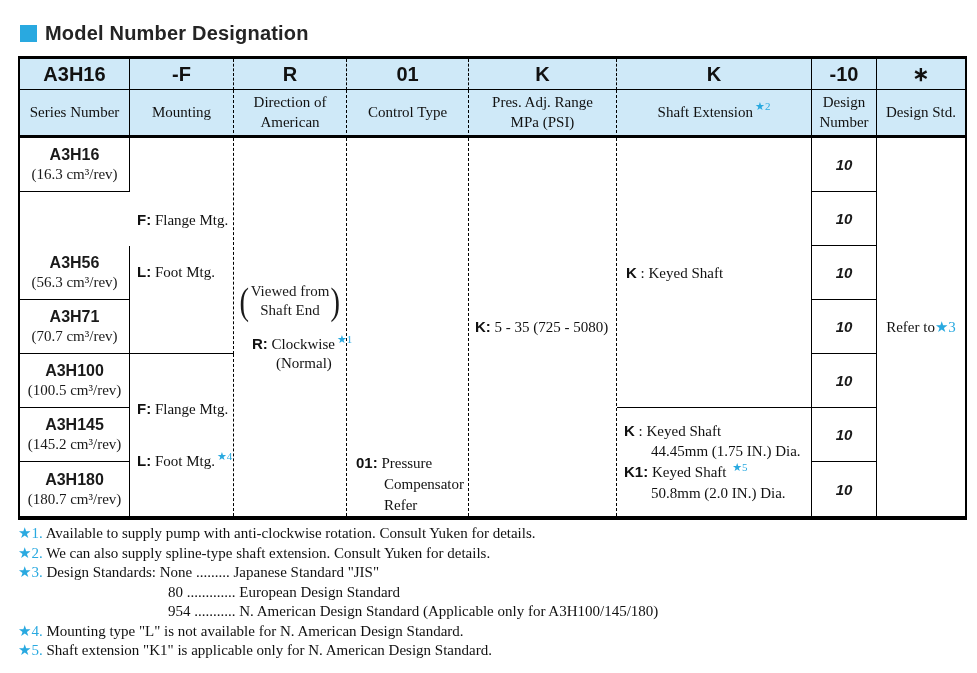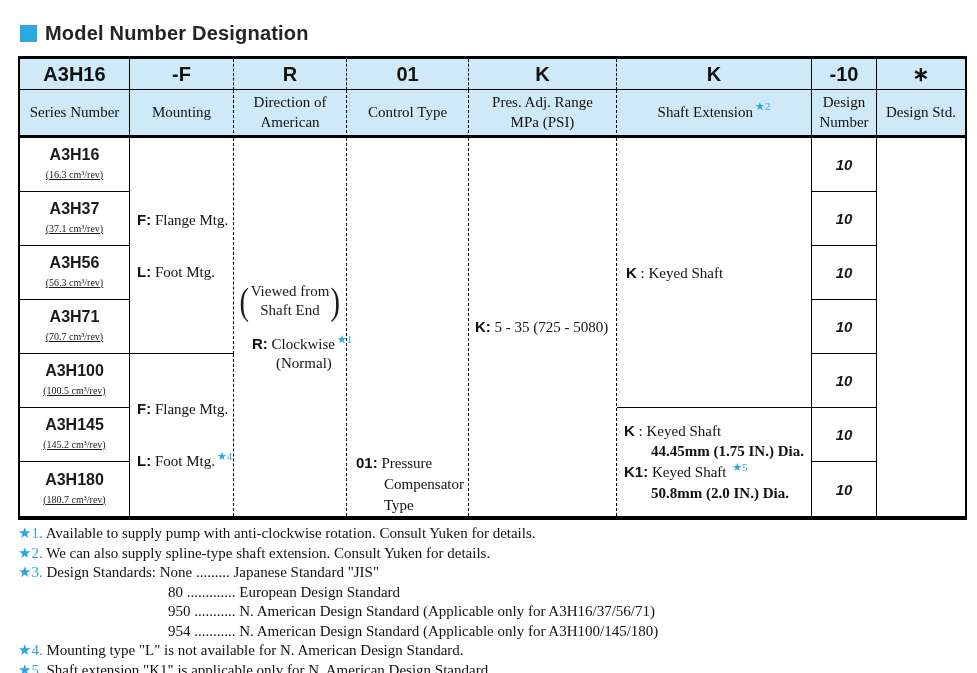--- a/index.html
+++ b/index.html
@@ -30,40 +30,40 @@
   .bb3 { border-bottom:3px solid #000; }
 
   .code { font-family:"Liberation Sans", sans-serif; font-weight:bold; font-size:20px; color:#111; }
   .hlabel { font-size:15px; text-align:center; line-height:1.28; color:#111; }
 
   .sans-b { font-family:"Liberation Sans", sans-serif; font-weight:bold; font-size:15px; color:#111; }
   .serif-t { font-size:15px; color:#111; }
 
   .series-cell { flex-direction:column; }
   .model { font-family:"Liberation Sans", sans-serif; font-weight:bold; font-size:16px; line-height:20px; }
-  .disp { font-size:10px; line-height:19px;text-decoration:underline; }
+  .disp { font-size:15px; line-height:19px; }
 
   .mount-cell { flex-direction:column; align-items:flex-start; justify-content:center; gap:34px; padding-left:7px; }
   .line { white-space:pre; }
 
   .rot-cell { flex-direction:column; justify-content:center; align-items:center; }
   .parens { display:flex; align-items:center; }
   .paren { font-size:38px; font-weight:normal; line-height:0.9; transform:scaleX(0.75); }
   .ptext { font-size:15px; line-height:19px; text-align:center; }
   .rline { margin-top:15px; align-self:flex-start; padding-left:18px; }
   .nline { align-self:flex-start; padding-left:42px; margin-top:2px; }
 
   .ctrl-cell { flex-direction:column; align-items:flex-start; justify-content:flex-end; padding-left:9px; line-height:21px; }
   .ind27 { padding-left:28px; }
 
   .pres-cell { justify-content:flex-start; padding-left:6px; }
 
   .shaft-cell { justify-content:flex-start; padding-left:9px; }
   .shaft-detail { flex-direction:column; align-items:flex-start; justify-content:center; padding-left:7px; line-height:20.5px; }
-  .ind26 { padding-left:27px;font-weight:bold; }
+  .ind26 { padding-left:27px; }
 
   .dn { font-family:"Liberation Sans", sans-serif; font-weight:bold; font-size:15px;font-style:italic; }
 
   .star { color:#29a9e0; }
   .ref-sup { color:#29a9e0; font-size:11px; position:relative; top:-6px; margin-left:2px; }
 
   
   .fns { position:absolute; left:18px; top:508px; font-size:15px; line-height:19.5px; color:#111; }
   .fn { white-space:pre; }
   .fn-marker { color:#29a9e0; }
@@ -104,24 +104,20 @@
     </div>
     <div class="cell hdr hlabel brs bb3" style="grid-area:2/7; flex-direction:column;">
       <span>Design</span>
       <span>Number</span>
     </div>
     <div class="cell hdr hlabel bb3" style="grid-area:2/8">Design Std.</div>
 
     <div class="cell series-cell brs bb1" style="grid-area:3/1">
       <span class="model">A3H16</span>
       <span class="disp">(16.3 cm³/rev)</span>
-    </div>
-    <div class="cell series-cell brs bb1" style="grid-area:4/1">
-      <span class="model">A3H37</span>
-      <span class="disp">(37.1 cm³/rev)</span>
     </div>
     <div class="cell series-cell brs bb1" style="grid-area:5/1">
       <span class="model">A3H56</span>
       <span class="disp">(56.3 cm³/rev)</span>
     </div>
     <div class="cell series-cell brs bb1" style="grid-area:6/1">
       <span class="model">A3H71</span>
       <span class="disp">(70.7 cm³/rev)</span>
     </div>
     <div class="cell series-cell brs bb1" style="grid-area:7/1">
@@ -155,21 +151,21 @@
         </span>
         <span class="paren">)</span>
       </div>
       <span class="line serif-t rline"><b class="sans-b">R:</b><span> Clockwise</span><span class="ref-sup">★1</span></span>
       <span class="serif-t nline">(Normal)</span>
     </div>
 
     <div class="cell ctrl-cell brd" style="grid-column:4; grid-row:3/10">
       <span class="line serif-t"><b class="sans-b">01:</b><span> Pressure</span></span>
       <span class="line serif-t ind27">Compensator</span>
-      <span class="line serif-t ind27">Type</span>
+      <span class="line serif-t ind27">Refer</span>
     </div>
 
     <div class="cell pres-cell brd" style="grid-column:5; grid-row:3/10">
       <span class="line serif-t"><b class="sans-b">K:</b><span> 5 - 35 (725 - 5080)</span></span>
     </div>
 
     <div class="cell shaft-cell brs bb1" style="grid-column:6; grid-row:3/8">
       <span class="line serif-t"><b class="sans-b">K</b><span> : </span><span>Keyed Shaft</span></span>
     </div>
     <div class="cell shaft-detail brs" style="grid-column:6; grid-row:8/10">
@@ -180,26 +176,29 @@
     </div>
 
     <div class="cell dn brs bb1" style="grid-area:3/7">10</div>
     <div class="cell dn brs bb1" style="grid-area:4/7">10</div>
     <div class="cell dn brs bb1" style="grid-area:5/7">10</div>
     <div class="cell dn brs bb1" style="grid-area:6/7">10</div>
     <div class="cell dn brs bb1" style="grid-area:7/7">10</div>
     <div class="cell dn brs bb1" style="grid-area:8/7">10</div>
     <div class="cell dn brs" style="grid-area:9/7">10</div>
 
+    <div class="cell serif-t" style="grid-column:8; grid-row:3/10">
+      <span>Refer to </span>
+        <span class="star">★3</span>
+    </div>
   </div>
 
   <div class="fns">
     <div class="fn"><span class="fn-marker">★1.</span><span> Available to supply pump with anti-clockwise rotation. Consult Yuken for details.</span></div>
     <div class="fn"><span class="fn-marker">★2.</span><span> We can also supply spline-type shaft extension. Consult Yuken for details.</span></div>
     <div class="fn"><span class="fn-marker">★3.</span><span> Design Standards: None ......... Japanese Standard "JIS"</span></div>
     <div class="fn fn-indent"><span>80 ............. European Design Standard</span></div>
-    <div class="fn fn-indent"><span>950 ........... N. American Design Standard (Applicable only for A3H16/37/56/71)</span></div>
     <div class="fn fn-indent"><span>954 ........... N. American Design Standard (Applicable only for A3H100/145/180)</span></div>
     <div class="fn"><span class="fn-marker">★4.</span><span> Mounting type "L" is not available for N. American Design Standard.</span></div>
     <div class="fn"><span class="fn-marker">★5.</span><span> Shaft extension "K1" is applicable only for N. American Design Standard.</span></div>
   </div>
 
 </div>
 
 </body></html>

